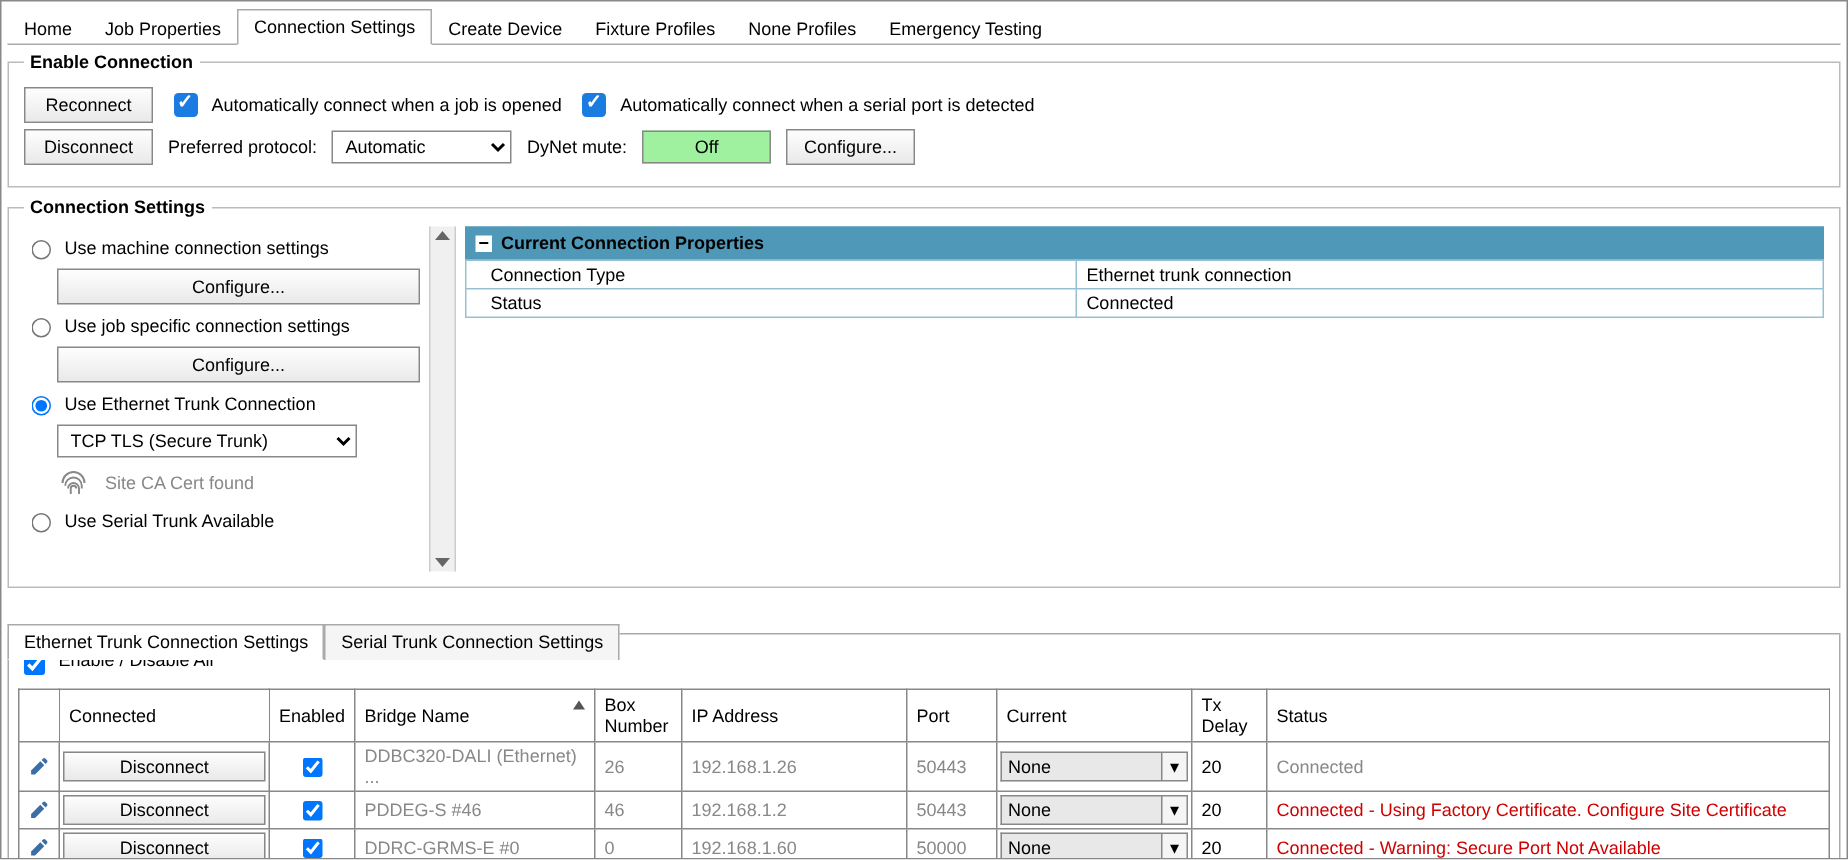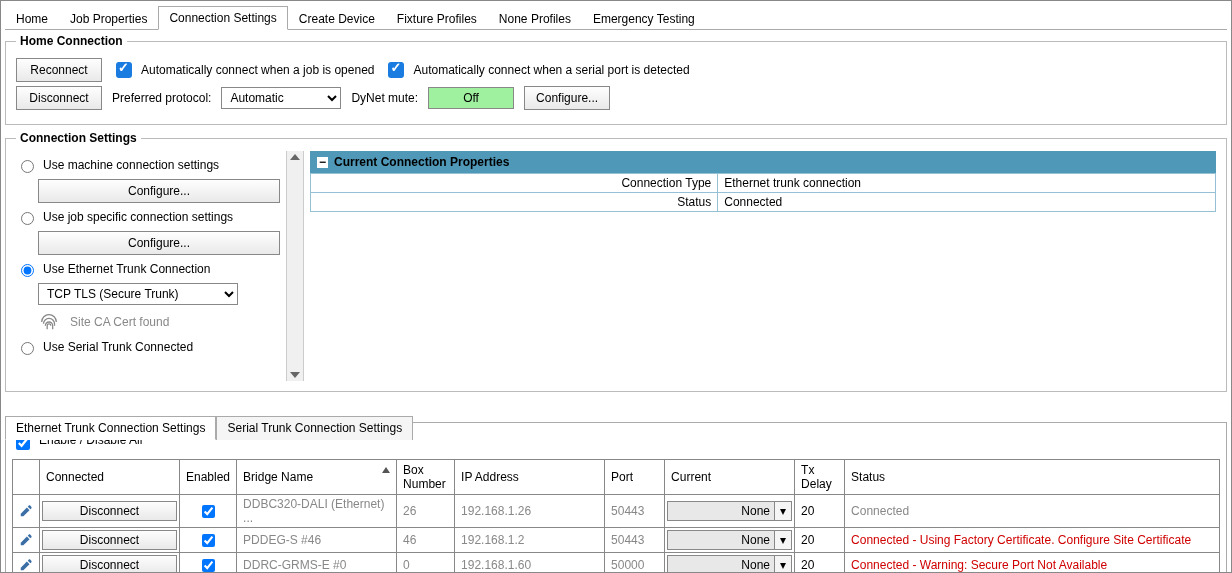--- a/index.html
+++ b/index.html
@@ -33,40 +33,40 @@
   .cs-right { flex:1; padding-left:6px; }
 
   .radio-row { display:flex; align-items:center; gap:6px; margin:6px 0; }
   .radio-row input { width:13px; height:13px; }
 
   .sub { margin-left: 22px; }
   .prop-head { background:#4f98b8; color:#000; font-weight:bold; padding:3px 6px; border:1px solid #4f98b8; display:flex; align-items:center; gap:6px; }
   .prop-head .minus { width:11px; height:11px; background:#fff; color:#000; text-align:center; line-height:10px; font-weight:bold; }
   table.prop { width:100%; border-collapse:collapse; }
   table.prop td { border:1px solid #96c0d4; padding:2px 6px; background:#fff; }
-  table.prop td:first-child { width:45%; padding-left:16px;text-align:right; }
+  table.prop td:first-child { width:45%; padding-left:16px; }
 
   .fp-icon svg { width:22px; height:22px; vertical-align:middle; }
 
   
   .subtabstrip { display:flex; border-bottom:1px solid #aaa; }
   .subtab { padding:4px 10px; border:1px solid #aaa; border-bottom:none; background:#f5f5f5; position:relative; top:18px; }
   .subtab.active { background:#fff; border-bottom:1px solid #fff; }
 
   .panel { border:1px solid #aaa; border-top:none; padding:6px; }
 
   table.grid { width:100%; border-collapse:collapse; border:1px solid #888; }
   table.grid th { background:#fff; border:1px solid #888; padding:3px 6px; text-align:left; font-weight:normal; position:relative; }
   table.grid td { border:1px solid #888; padding:2px 6px; background:#fff; }
   .rowhandle { width:22px; background:linear-gradient(#d7e6f3,#b6d0e8); text-align:center; }
   .rowhandle svg { width:14px; height:14px; vertical-align:middle; }
   td.cell-disabled { color:#888; }
   .cell-btn { width:100%; height:20px; border:1px solid #888; background:linear-gradient(#fdfdfd,#e9e9e9); text-align:center; line-height:18px; }
   .cell-drop { display:flex; }
-  .cell-drop .val { flex:1; background:#e8e8e8; border:1px solid #888; border-right:none; padding:0 4px; line-height:18px;text-align:right; }
+  .cell-drop .val { flex:1; background:#e8e8e8; border:1px solid #888; border-right:none; padding:0 4px; line-height:18px; }
   .cell-drop .arr { width:18px; border:1px solid #888; text-align:center; line-height:18px; background:#f5f5f5; }
   .red { color:#d00000; }
   th .sort-tri { position:absolute; right:6px; top:7px; width:0; height:0; border-left:4px solid transparent; border-right:4px solid transparent; border-bottom:6px solid #555; }
 
   .enable-row { display:flex; align-items:flex-start; gap:6px; margin:4px 0 6px 0; }
   .enable-row input { width:14px; height:14px; }
 </style>
 </head>
 <body>
 
@@ -76,21 +76,21 @@
     <div class="tab">Home</div>
     <div class="tab">Job Properties</div>
     <div class="tab active">Connection Settings</div>
     <div class="tab">Create Device</div>
     <div class="tab">Fixture Profiles</div>
     <div class="tab">None Profiles</div>
     <div class="tab">Emergency Testing</div>
   </div>
 
   <fieldset>
-    <legend>Home Connection</legend>
+    <legend>Enable Connection</legend>
     <div class="row">
       <div class="btn">Reconnect</div>
       <label class="bluecheck">
         <input type="checkbox" checked="" style="">
         <span>Automatically connect when a job is opened</span>
       </label>
       <label class="bluecheck">
         <input type="checkbox" checked="" style="">
         <span>Automatically connect when a serial port is detected</span>
       </label>
@@ -145,21 +145,21 @@
                   <path d="M8 16c0-2.2 1.8-4 4-4s4 1.8 4 4v4"></path>
                   <path d="M10 20v-4c0-1.1.9-2 2-2s2 .9 2 2"></path>
                 </g>
               </svg>
           </span>
           <span style="color:#888">Site CA Cert found</span>
         </div>
 
         <div class="radio-row">
           <input type="radio" name="cs" style="">
-          <span>Use Serial Trunk Connected</span>
+          <span>Use Serial Trunk Available</span>
         </div>
       </div>
 
       <div class="cs-scroll"></div>
 
       <div class="cs-right">
         <div class="prop-head">
           <span class="minus">−</span>
           <span>Current Connection Properties</span>
         </div>

